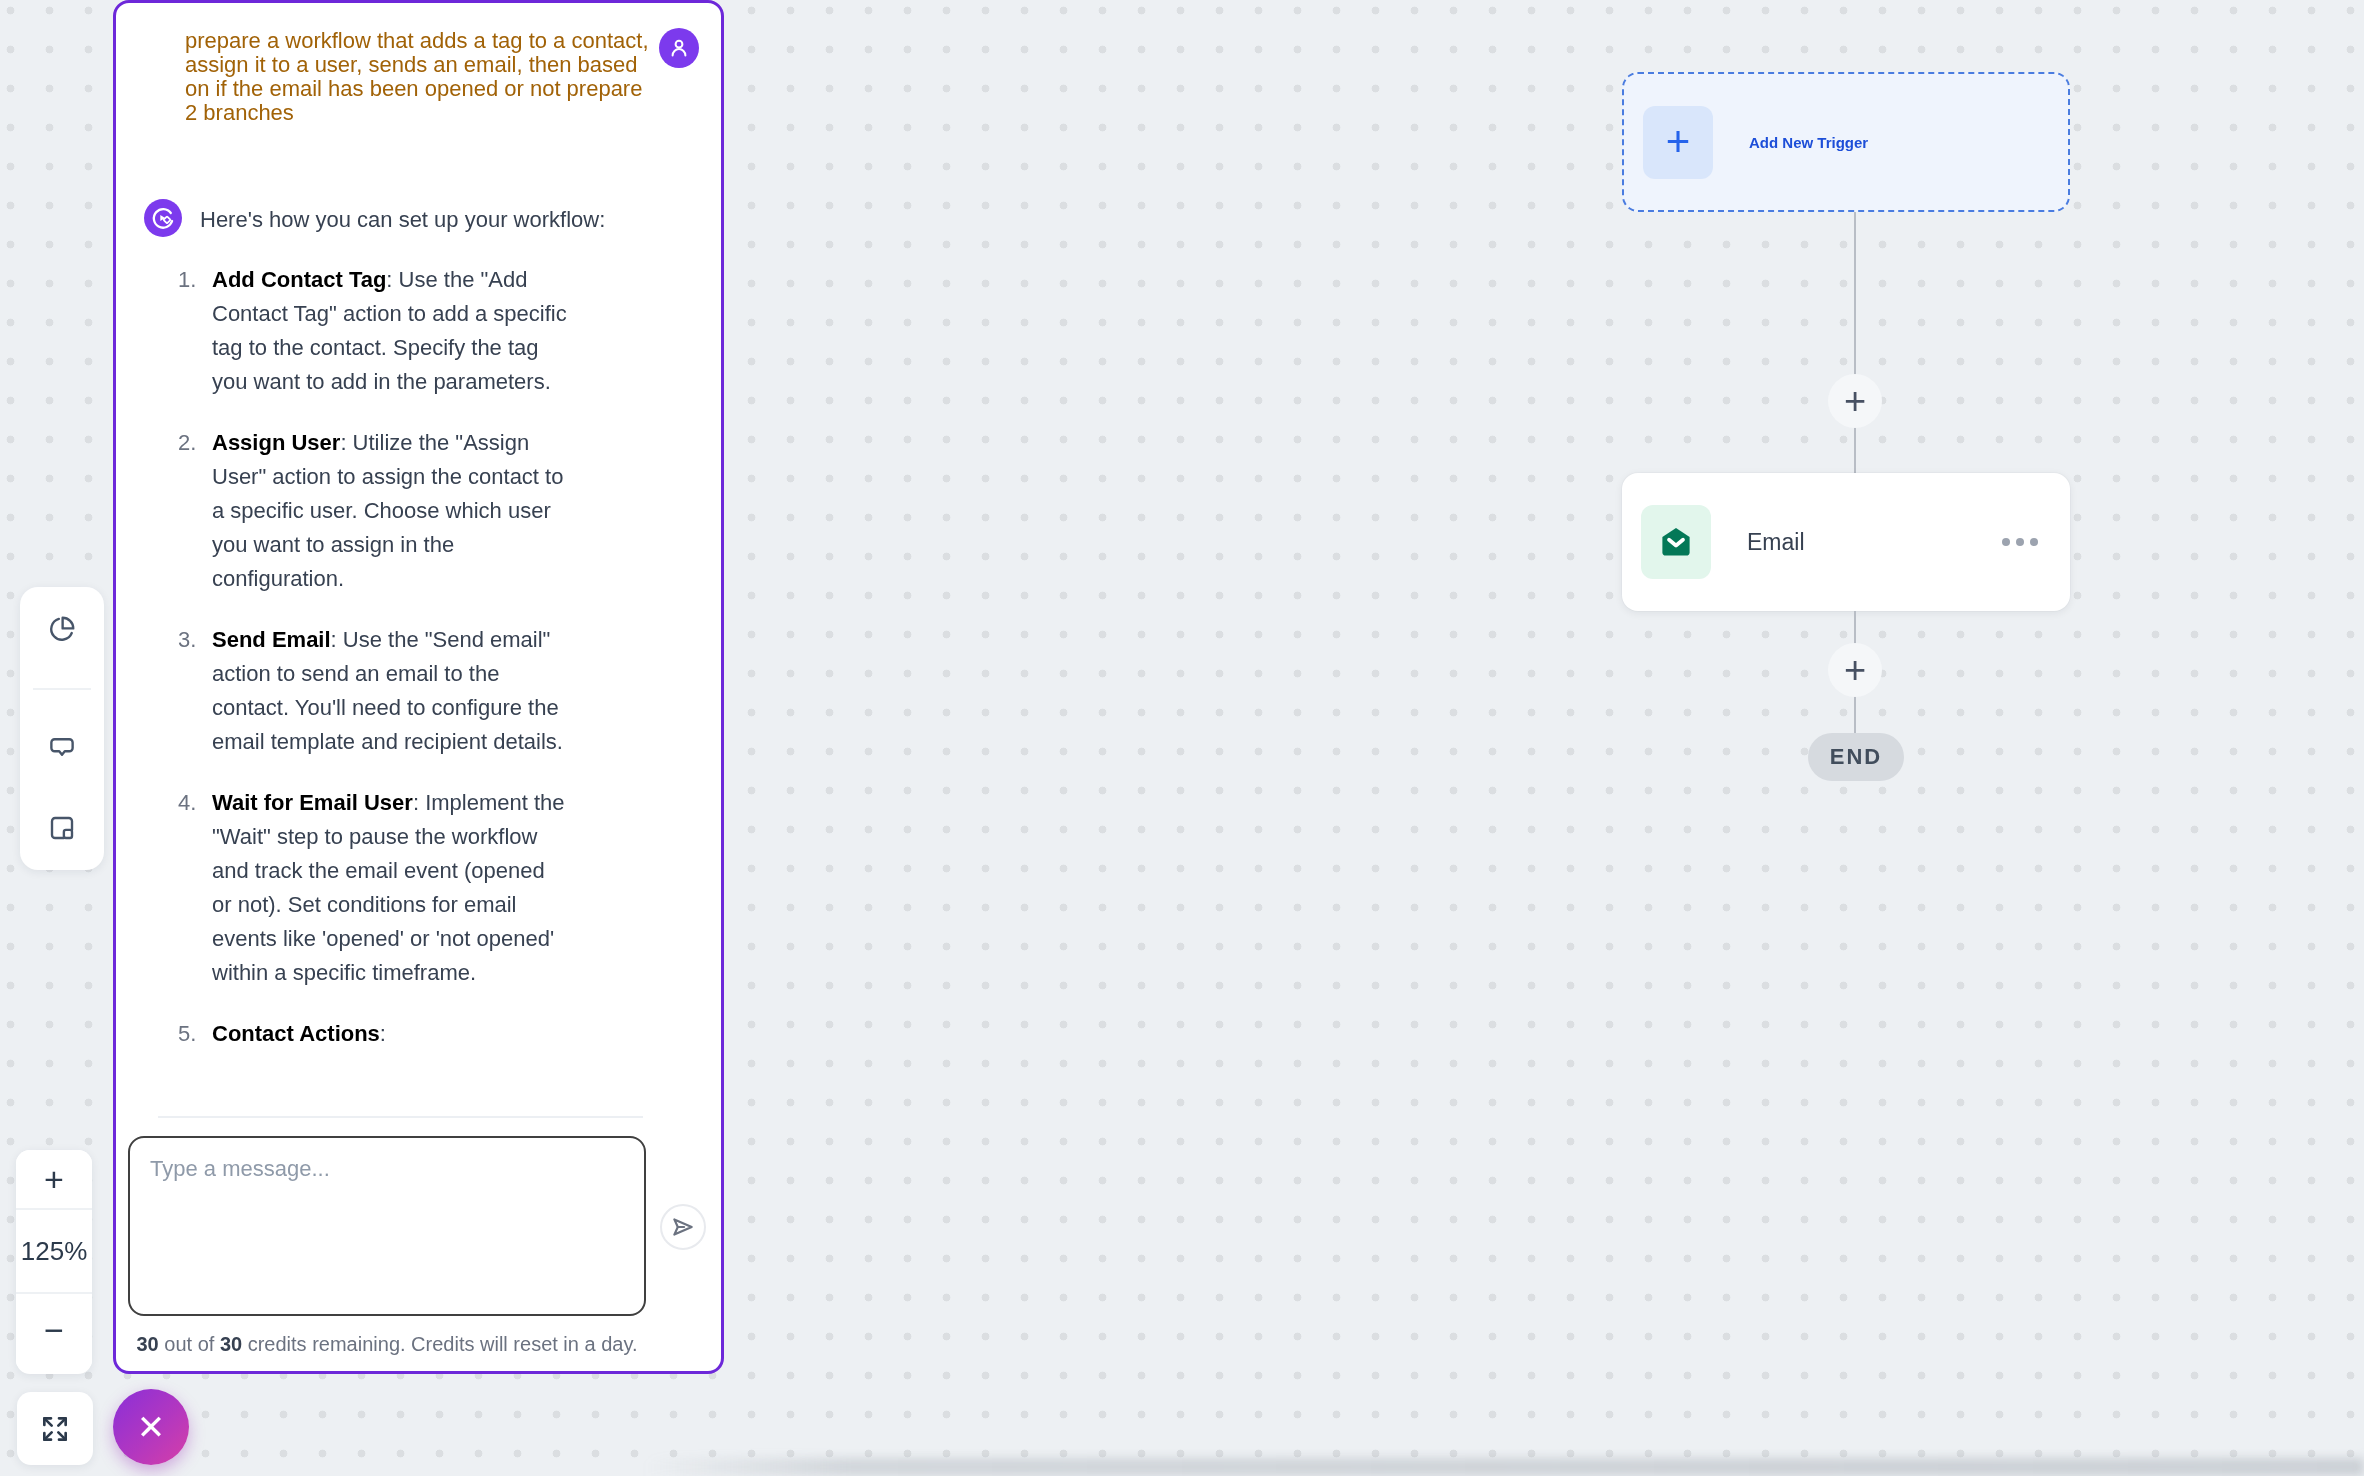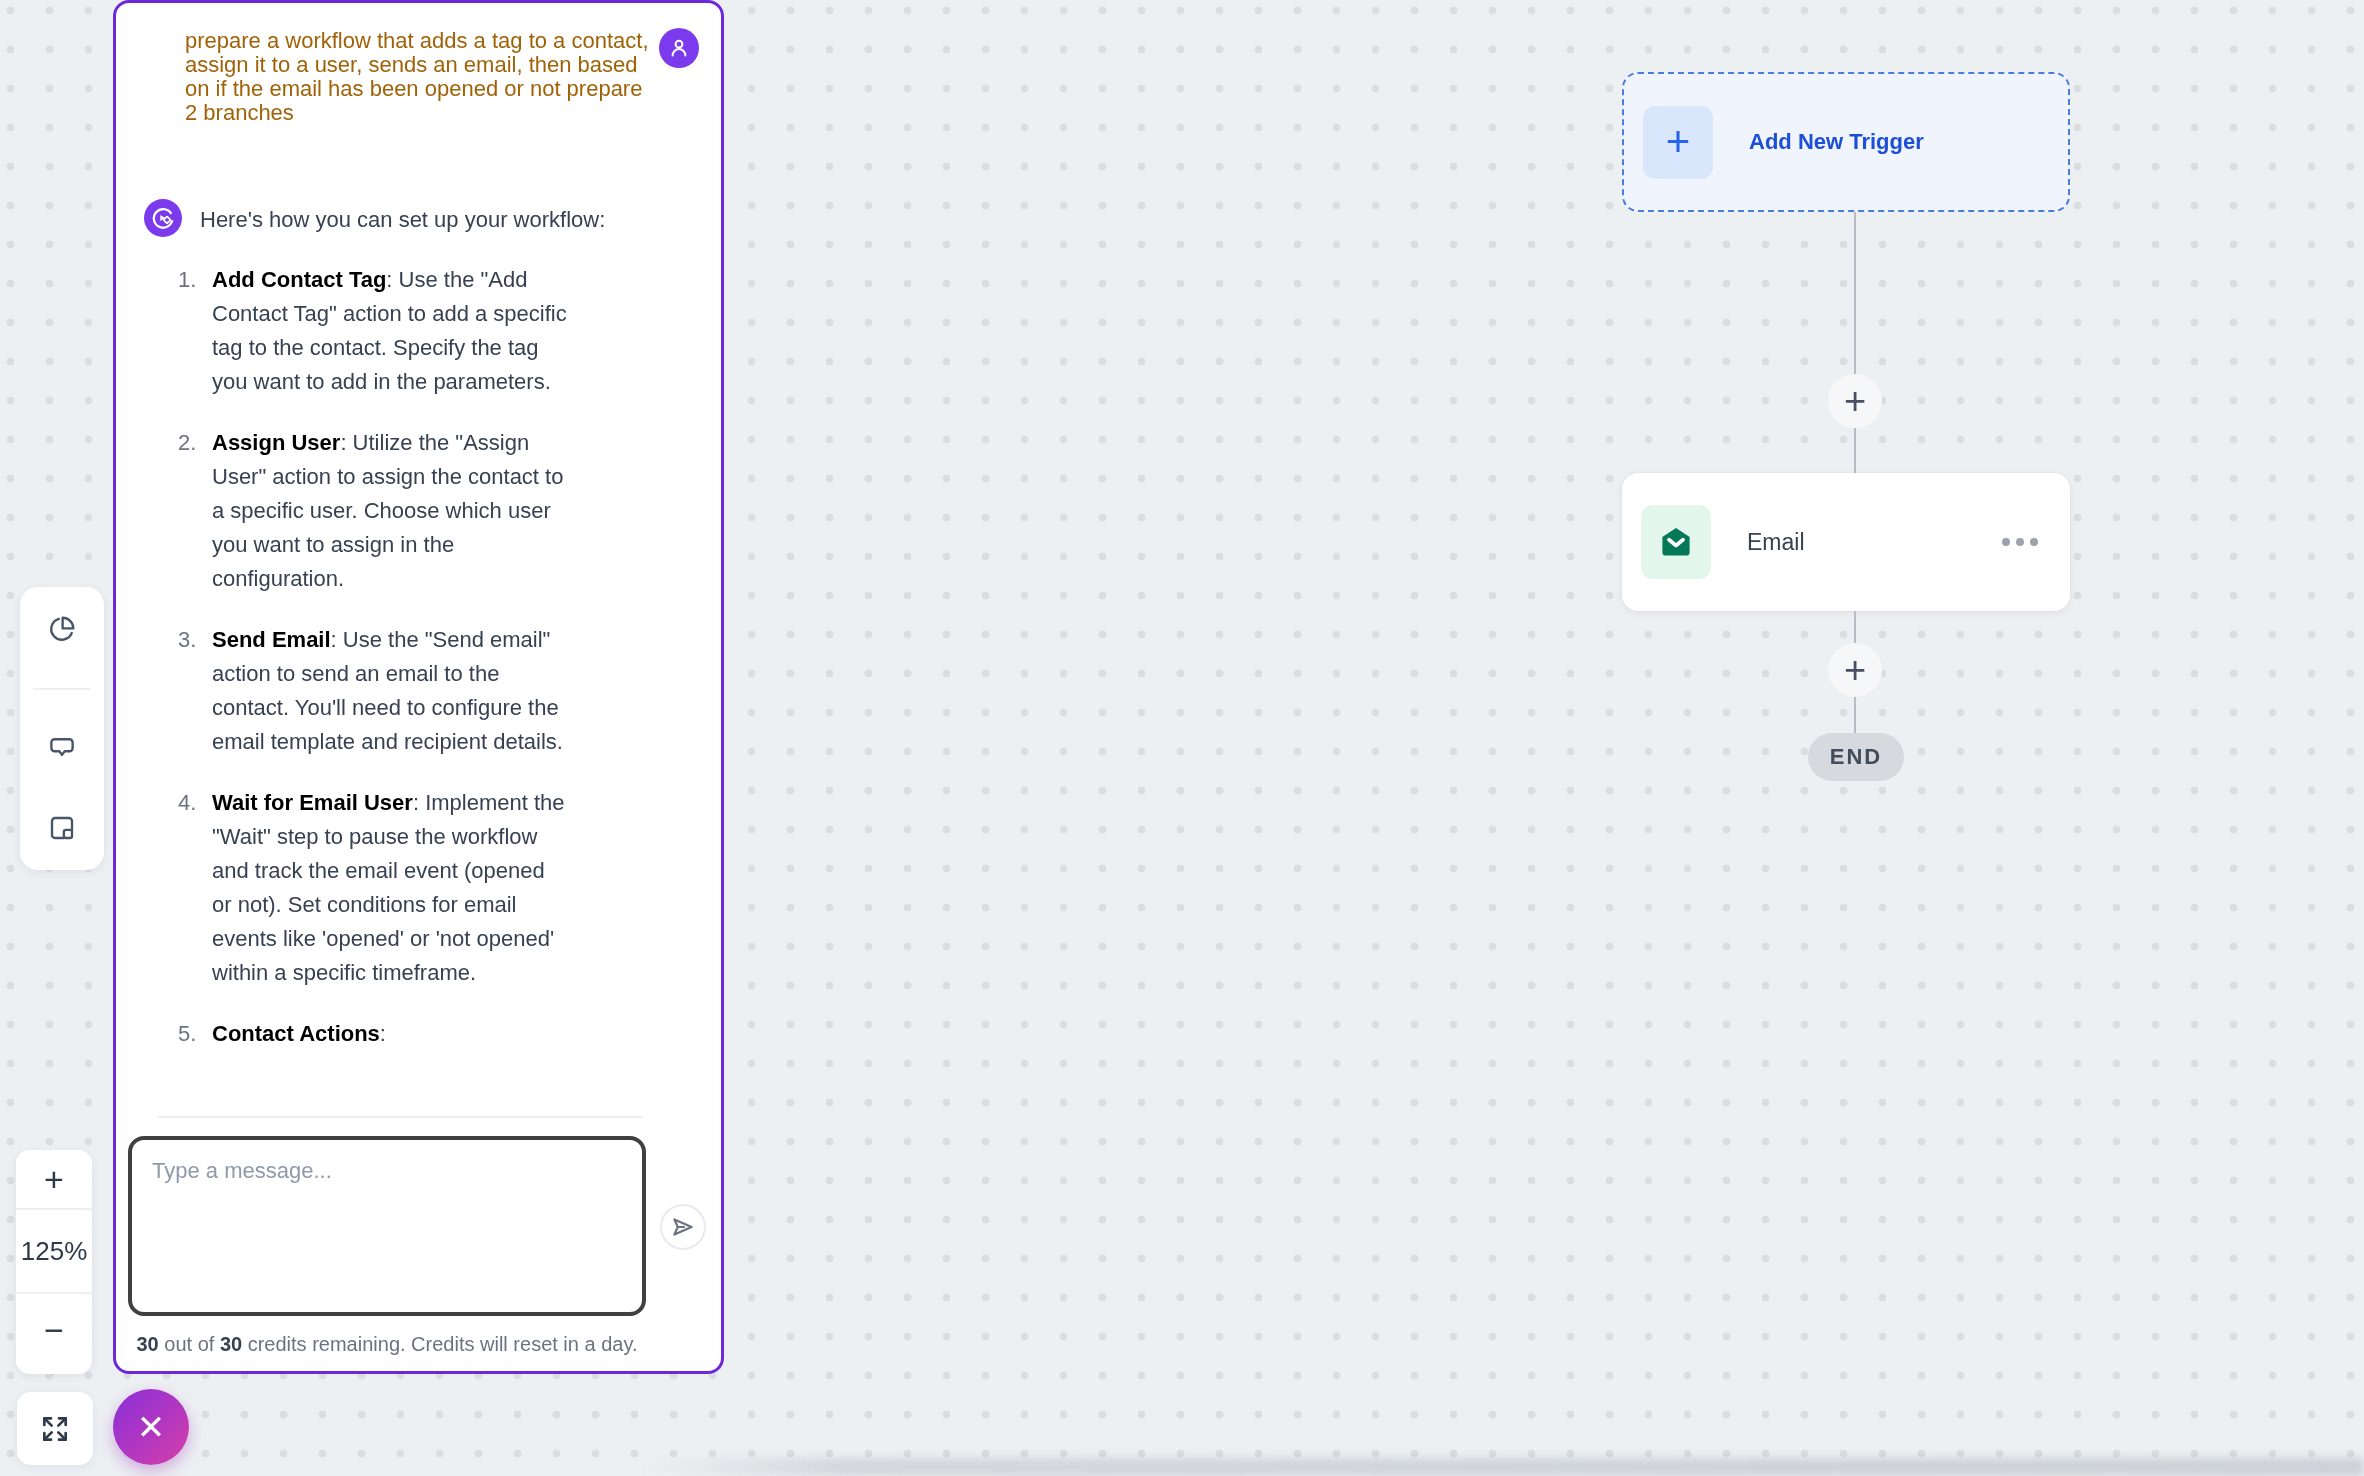--- a/index.html
+++ b/index.html
@@ -41,21 +41,21 @@
   .step { display:flex; margin-bottom:27px; font-size:22px; line-height:34px; color:#374151; }
   .step-num { width:34px; flex:0 0 34px; color:#6b7280; }
   .step-body { flex:1; }
   .step-title { font-weight:700; color:#000000; }
   .chat-divider {
     position:absolute; left:42px; top:1113px; width:485px; height:0;
     border-top:2px solid #eceff3;
   }
   .msg-input {
     position:absolute; left:12px; top:1133px; width:518px; height:180px;
-    border:4px solid #404040; border-radius:16px;
+    border:2px solid #404040; border-radius:16px;
     font-family:"Liberation Sans", sans-serif;
     font-size:22px; padding:18px 20px; color:#1f2937;
     resize:none; outline:none; background:#fff;
   }
   .msg-input::placeholder { color:#8f9aa9; }
   .send-btn {
     position:absolute; left:544px; top:1201px; width:46px; height:46px;
     border-radius:50%; background:#fff; border:2px solid #e8eaee;
     display:flex; align-items:center; justify-content:center; cursor:pointer;
   }
@@ -102,21 +102,21 @@
   .trigger-box {
     position:absolute; left:1622px; top:72px; width:448px; height:140px;
     background:#eff4fd; border:2px dashed #4a7ce0; border-radius:16px;
     display:flex; align-items:center; cursor:pointer;
   }
   .trigger-icon-sq {
     width:70px; height:73px; border-radius:12px; background:#d9e6fb;
     margin-left:19px; display:flex; align-items:center; justify-content:center;
     color:#2563eb; font-size:42px; font-weight:300; line-height:1;
   }
-  .trigger-label { margin-left:36px; font-size:22px; font-weight:700; color:#1d4ed8; }
+  .trigger-label { margin-left:36px; font-size:15px; font-weight:700; color:#1d4ed8; }
 
   .connector {
     position:absolute; left:1854px; width:2px; background:#b8bdc5;
   }
   .plus-halo {
     position:absolute; width:54px; height:54px; border-radius:50%;
     background:#f5f7f9; display:flex; align-items:center; justify-content:center;
     color:#475163; font-size:38px; font-weight:300; line-height:1; cursor:pointer;
   }
   .node-card {

